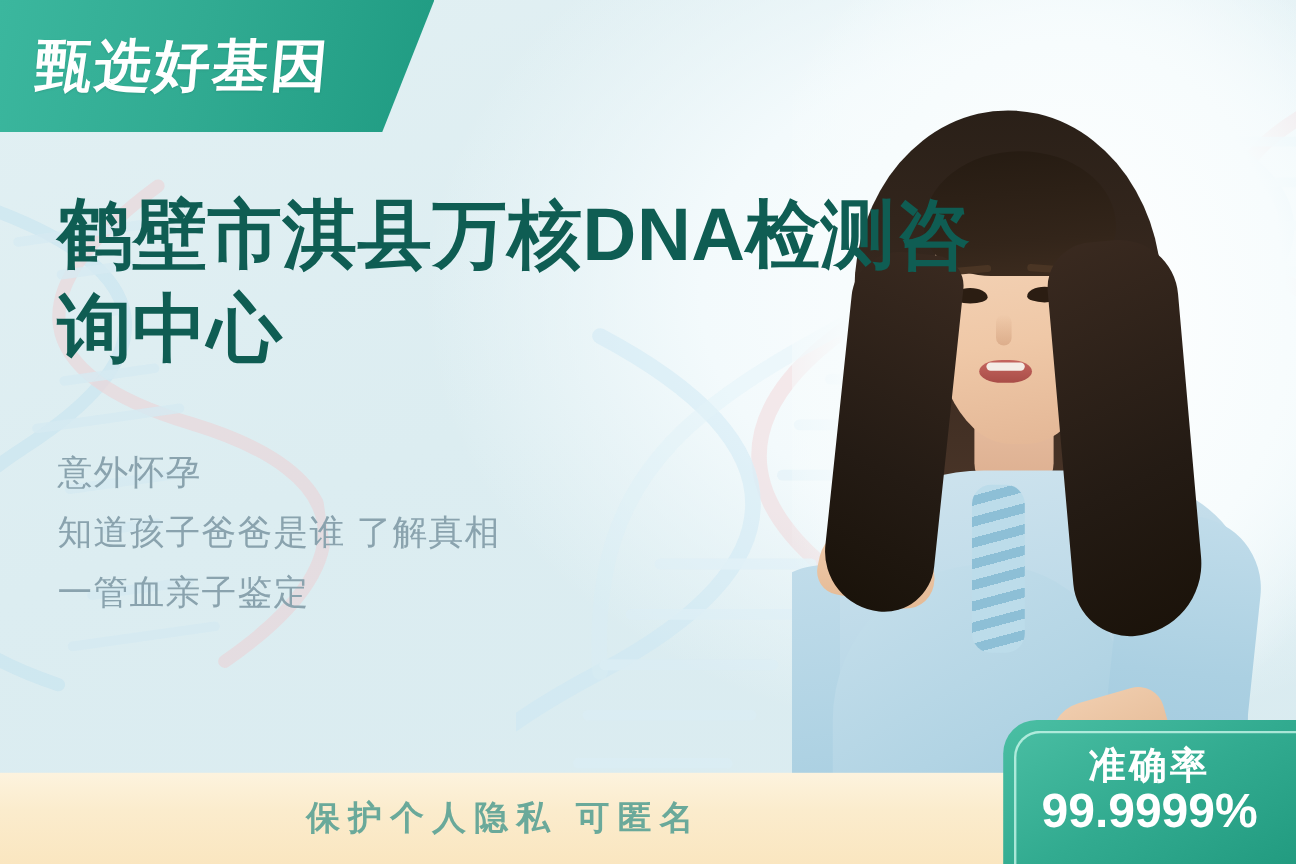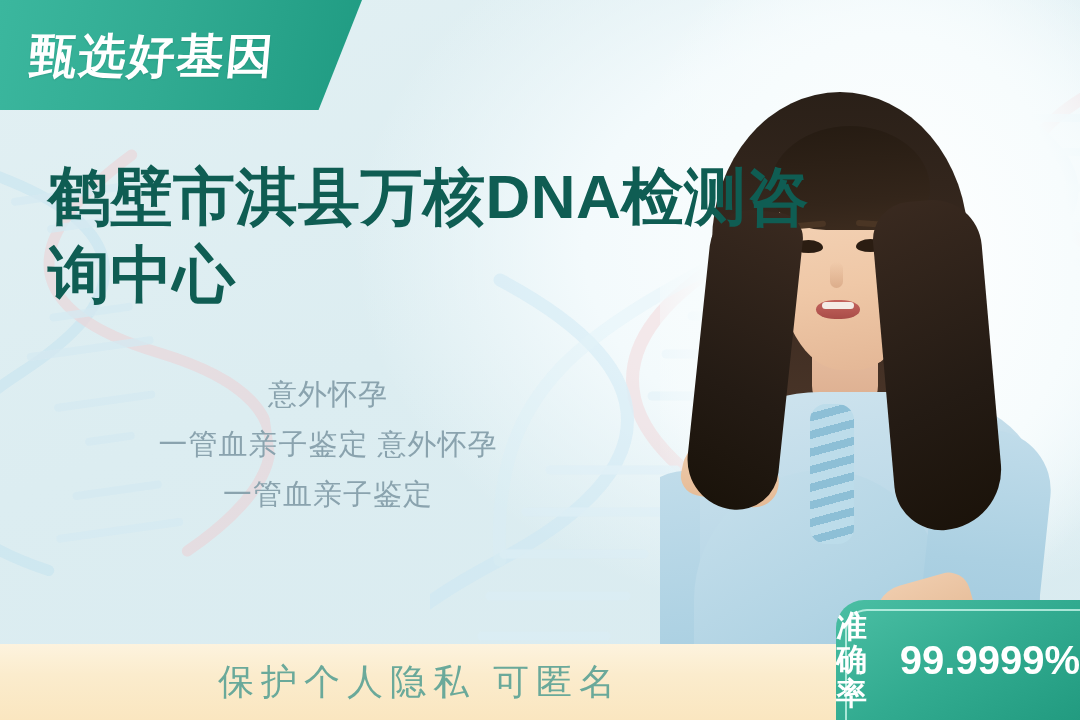--- a/index.html
+++ b/index.html
@@ -137,39 +137,39 @@
   .headline {
     position:absolute; left:48px; top:158px; width:780px;
     color:#0f5d53; font-size:62px; font-weight:700; line-height:1.26;
     letter-spacing:.5px;
   }
   .copy {
     position:absolute; left:48px; top:370px; width:560px;
     color:#8aa3ae; font-size:29px; line-height:1.72; font-weight:400;
     letter-spacing:1px;
   }
-  .copy div { white-space:nowrap;text-align:center; }
+  .copy div { white-space:nowrap; }
 
   
   .strip {
     position:absolute; left:0; bottom:0; width:1080px; height:76px;
     background:linear-gradient(180deg,#fdf3de 0%,#fbeccd 40%,#fae6c0 100%);
   }
   .strip-text {
     position:absolute; left:0; bottom:0; width:840px; height:76px;
     display:flex; align-items:center; justify-content:center;
-    color:#6aa99a; font-size:36px; letter-spacing:7px; font-weight:400;
+    color:#6aa99a; font-size:28px; letter-spacing:7px; font-weight:700;
   }
 
   
   .accuracy {
     position:absolute; right:0; bottom:0; width:244px; height:120px;
     background:linear-gradient(150deg,#4bbfa4 0%,#32ab90 52%,#229b80 100%);
     border-top-left-radius:28px;
-    display:flex; flex-direction:row; align-items:center; justify-content:center;
+    display:flex; flex-direction:column; align-items:center; justify-content:center;
     overflow:hidden;
   }
   .accuracy::before {
     content:""; position:absolute; left:9px; top:9px; right:-30px; bottom:-30px;
     border-top:2px solid rgba(220,255,245,.7);
     border-left:2px solid rgba(220,255,245,.7);
     border-top-left-radius:22px;
   }
   .acc-label {
     color:#ffffff; font-size:31px; font-weight:700; letter-spacing:3px;
@@ -261,21 +261,21 @@
   </div>
 
   <div class="ribbon">
     <div class="ribbon-text">甄选好基因</div>
   </div>
 
   <div class="headline">鹤壁市淇县万核DNA检测咨询中心</div>
 
   <div class="copy">
     <div>意外怀孕</div>
-    <div>一管血亲子鉴定 意外怀孕</div>
+    <div>知道孩子爸爸是谁 了解真相</div>
     <div>一管血亲子鉴定</div>
   </div>
 
   <div class="strip"></div>
   <div class="strip-text">保护个人隐私 可匿名</div>
 
   <div class="accuracy">
     <div class="acc-label">准确率</div>
     <div class="acc-value">99.9999%</div>
   </div>

